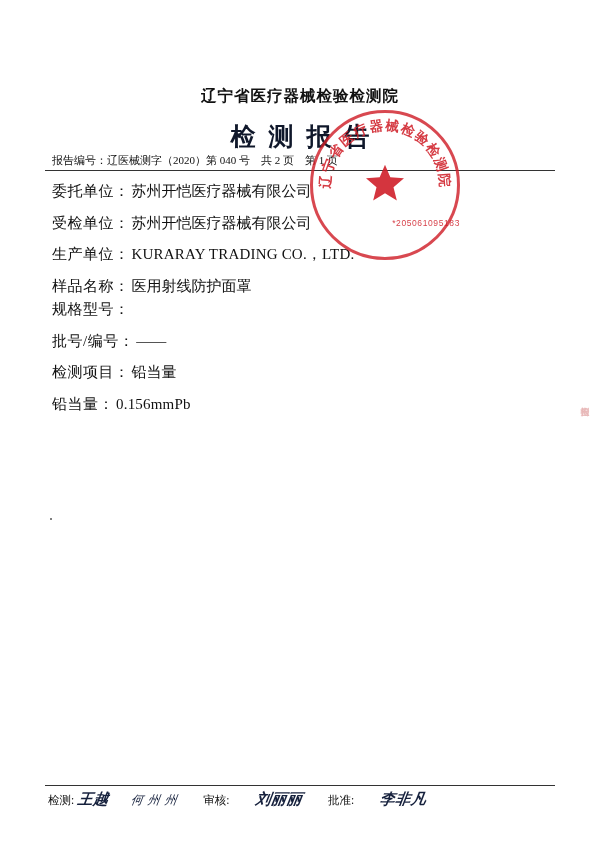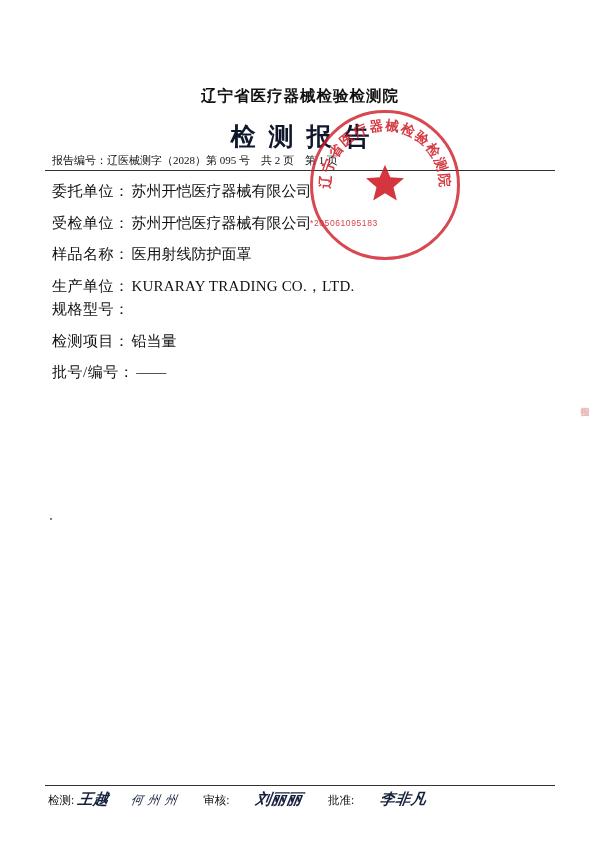--- a/index.html
+++ b/index.html
@@ -138,21 +138,21 @@
     color: #d0202a;
     opacity: 0.88;
     font-size: 12px;
     font-weight: bold;
   }
   .seal-bottom-text {
     position: absolute;
     left: 0;
     top: 108px;
     width: 150px;
-    text-align: left;
+    text-align: right;
     color: #d0202a;
     opacity: 0.85;
     font-size: 8.5px;
     letter-spacing: 0.6px;
     font-family: "Liberation Sans", sans-serif;
   }
 
   
   .margin-scribble {
     position: absolute;
@@ -211,55 +211,59 @@
 </head>
 <body>
 
 <div class="page">
 
   <div class="org-title">辽宁省医疗器械检验检测院</div>
   <div class="doc-title">检测报告</div>
 
   <div class="meta-line">
     <span class="seg">
-      <span class="lbl">报告编号：</span><span class="val">辽医械测字（2028）第 095 号</span>
+      <span class="lbl">报告编号：</span><span class="val">辽医械测字（2020）第 040 号</span>
     </span>
     <span class="seg">共 2 页</span>
     <span class="seg last">第 1 页</span>
   </div>
 
   <div class="rule rule-top"></div>
 
   <div class="fields">
     <div class="frow">
       <span class="k">委托单位：</span>
       <span class="v">苏州开恺医疗器械有限公司</span>
     </div>
     <div class="frow">
       <span class="k">受检单位：</span>
       <span class="v">苏州开恺医疗器械有限公司</span>
     </div>
     <div class="frow">
+      <span class="k">生产单位：</span>
+      <span class="v latin">KURARAY TRADING CO.，LTD.</span>
+    </div>
+    <div class="frow">
       <span class="k">样品名称：</span>
       <span class="v">医用射线防护面罩</span>
     </div>
     <div class="frow">
-      <span class="k">生产单位：</span>
-      <span class="v latin">KURARAY TRADING CO.，LTD.</span>
-    </div>
-    <div class="frow">
       <span class="k">规格型号：</span>
+    </div>
+    <div class="frow">
+      <span class="k">批号/编号：</span>
+      <span class="v latin">——</span>
     </div>
     <div class="frow">
       <span class="k">检测项目：</span>
       <span class="v">铅当量</span>
     </div>
     <div class="frow">
-      <span class="k">批号/编号：</span>
-      <span class="v latin">——</span>
+      <span class="k">铅当量：</span>
+      <span class="v latin">0.156mmPb</span>
     </div>
   </div>
 
   <div class="seal">
     <div class="ring"></div>
     <svg class="seal-arc-text" viewBox="0 0 150 150">
       <defs>
         <path id="arcpath" d="M 20,75 A 55,55 0 1 1 130,75" fill="none"></path>
       </defs>
       <text font-size="13.5" font-weight="bold" fill="#d0202a" letter-spacing="1.5">

